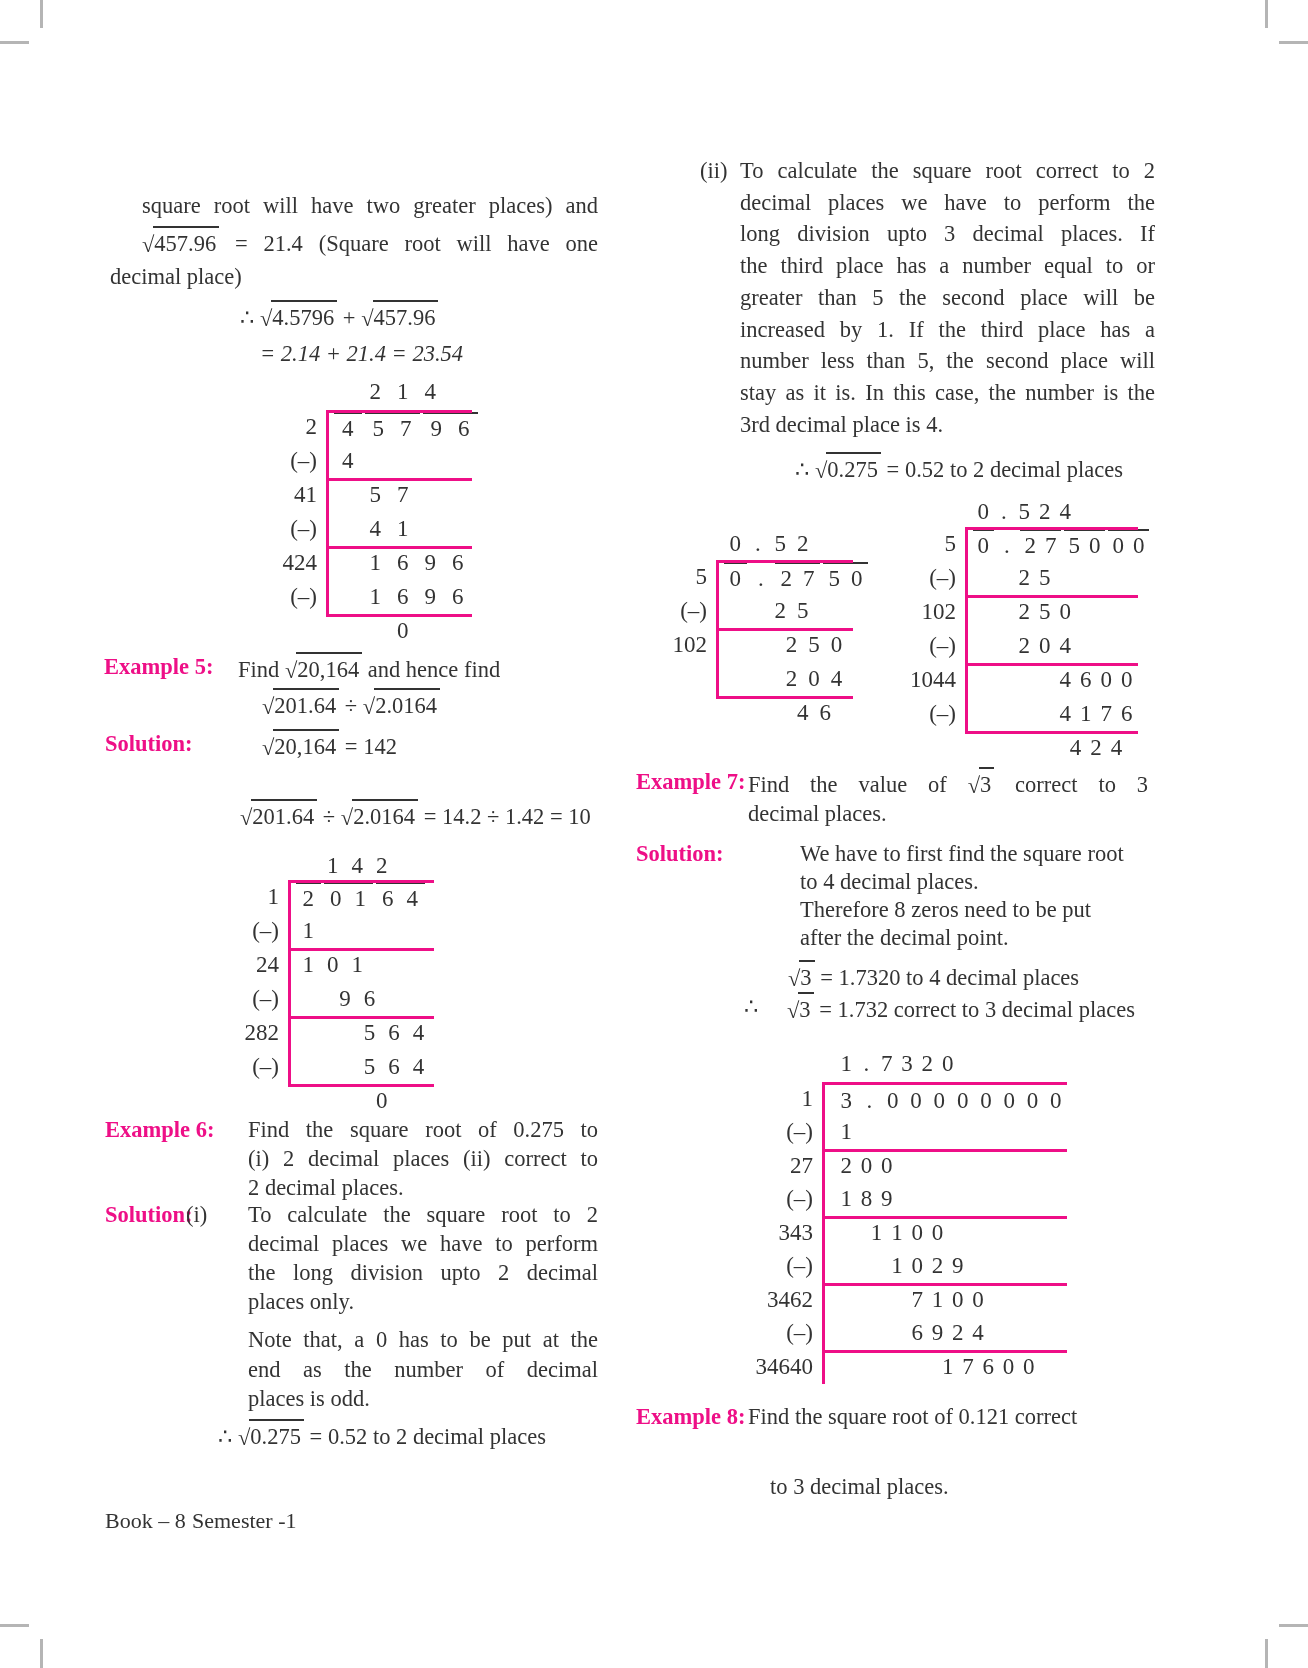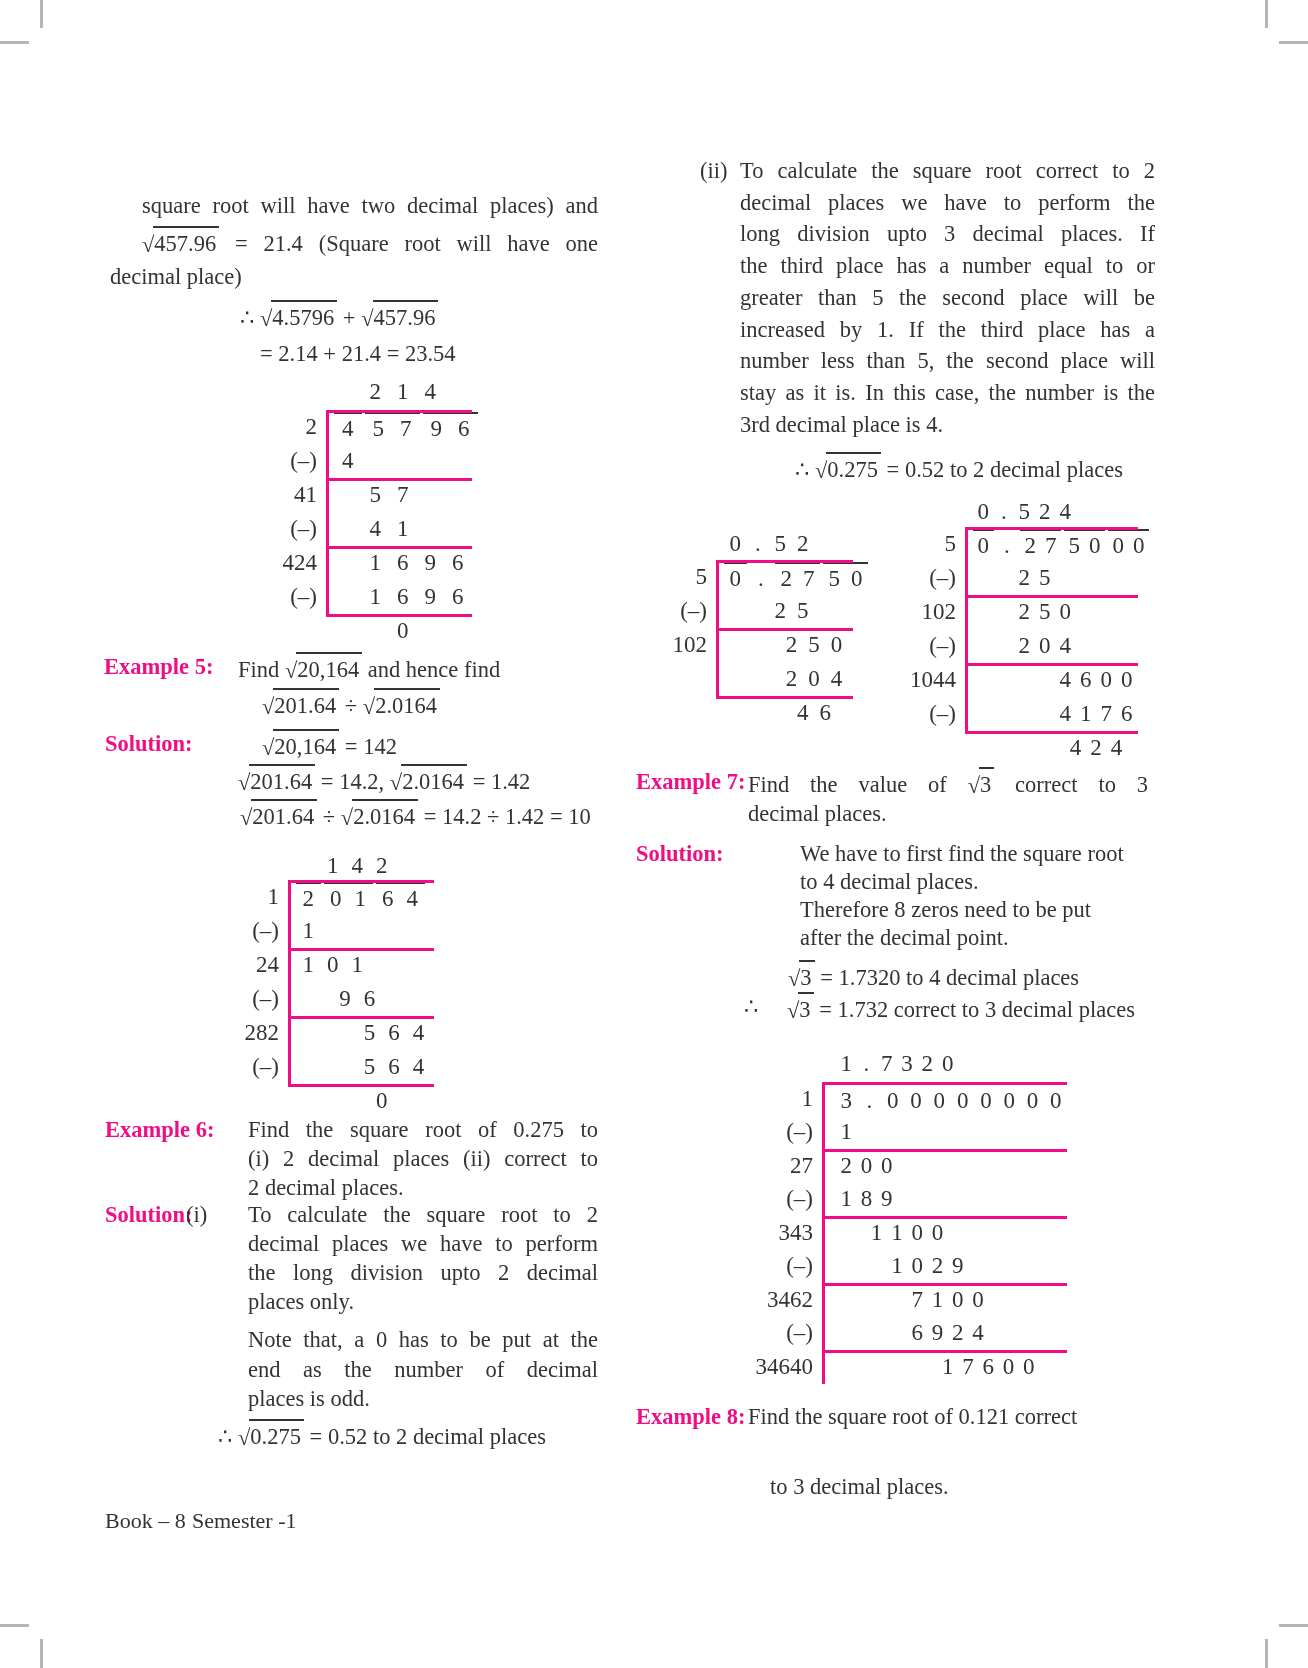--- a/index.html
+++ b/index.html
@@ -39,26 +39,26 @@
 
   <div class="cm" style="left:40px;top:0;width:3px;height:28px;"></div>
   <div class="cm" style="left:0;top:41px;width:29px;height:3px;"></div>
   <div class="cm" style="left:1265px;top:0;width:3px;height:28px;"></div>
   <div class="cm" style="left:1279px;top:41px;width:29px;height:3px;"></div>
   <div class="cm" style="left:0;top:1624px;width:29px;height:3px;"></div>
   <div class="cm" style="left:40px;top:1639px;width:3px;height:29px;"></div>
   <div class="cm" style="left:1279px;top:1624px;width:29px;height:3px;"></div>
   <div class="cm" style="left:1265px;top:1639px;width:3px;height:29px;"></div>
 
-  <div class="abs t jl" style="left:142px;top:191px;width:456px;">square root will have two decimal places) and</div>
+  <div class="abs t jl" style="left:142px;top:191px;width:456px;">square root will have two greater places) and</div>
   <div class="abs t jl" style="left:142px;top:226px;width:456px;"><span class="rad"><span class="rs">√</span><span class="rv">457.96</span></span> = 21.4 (Square root will have one</div>
   <div class="abs t" style="left:110px;top:262px;">decimal place)</div>
 
   <div class="abs t" style="left:240px;top:300px;">∴ <span class="rad"><span class="rs">√</span><span class="rv">4.5796</span></span> + <span class="rad"><span class="rs">√</span><span class="rv">457.96</span></span></div>
-  <div class="abs t" style="left:260px;top:339px;">= 2.14 + 21.4 = 23.54</div>
+  <div class="abs t" style="left:260px;top:339px;font-style:italic;">= 2.14 + 21.4 = 23.54</div>
 
   <div class="dv" style="left: 240px; top: 374px; width: 256px;">
       <div class="dq" style="height: 36px; padding-left: 121.5px;">
         <span class="tk" style="width: 27.5px;">2</span>
         <span class="tk" style="width: 27.5px;">1</span>
         <span class="tk" style="width: 27.5px;">4</span>
       </div>
       <div class="drow" style="height: 34px;">
         <div class="dlab" style="width: 86px;">2</div>
         <div class="dcon" style="padding-left: 8px;">
@@ -125,21 +125,20 @@
       <div class="pl" style="left: 86px; top: 240px; width: 146px; height: 3px;"></div>
       <div class="pl" style="left: 86px; top: 36px; width: 3px; height: 204px;"></div>
     </div>
 
   <div class="abs t lbl" style="left:104px;top:652px;">Example 5:</div>
   <div class="abs t" style="left:238px;top:652px;">Find <span class="rad"><span class="rs">√</span><span class="rv">20,164</span></span> and hence find</div>
   <div class="abs t" style="left:262px;top:688px;"><span class="rad"><span class="rs">√</span><span class="rv">201.64</span></span> ÷ <span class="rad"><span class="rs">√</span><span class="rv">2.0164</span></span></div>
 
   <div class="abs t lbl" style="left:105px;top:729px;">Solution:</div>
   <div class="abs t" style="left:262px;top:729px;"><span class="rad"><span class="rs">√</span><span class="rv">20,164</span></span> = 142</div>
-  <div class="abs t" style="left:238px;top:764px;"><span class="rad"><span class="rs">√</span><span class="rv">201.64</span></span> = 14.2, <span class="rad"><span class="rs">√</span><span class="rv">2.0164</span></span> = 1.42</div>
   <div class="abs t" style="left:240px;top:799px;"><span class="rad"><span class="rs">√</span><span class="rv">201.64</span></span> ÷ <span class="rad"><span class="rs">√</span><span class="rv">2.0164</span></span> = 14.2 ÷ 1.42 = 10</div>
 
   <div class="dv" style="left: 205px; top: 852px; width: 253px;">
       <div class="dq" style="height: 28px; padding-left: 115.5px;">
         <span class="tk" style="width: 24.5px;">1</span>
         <span class="tk" style="width: 24.5px;">4</span>
         <span class="tk" style="width: 24.5px;">2</span>
       </div>
       <div class="drow" style="height: 34px;">
         <div class="dlab" style="width: 83px;">1</div>

